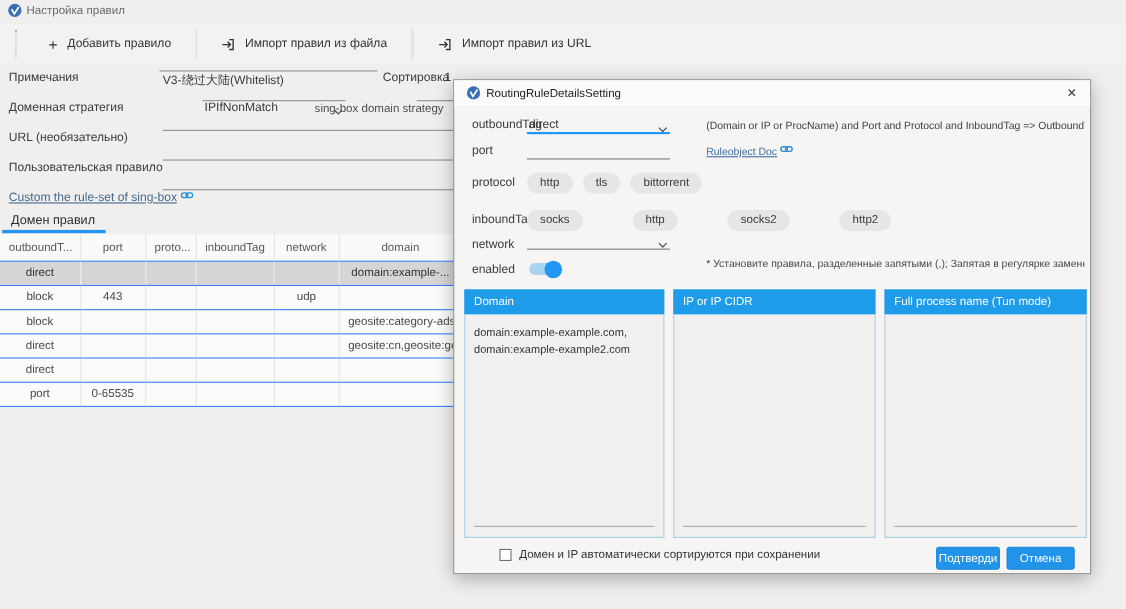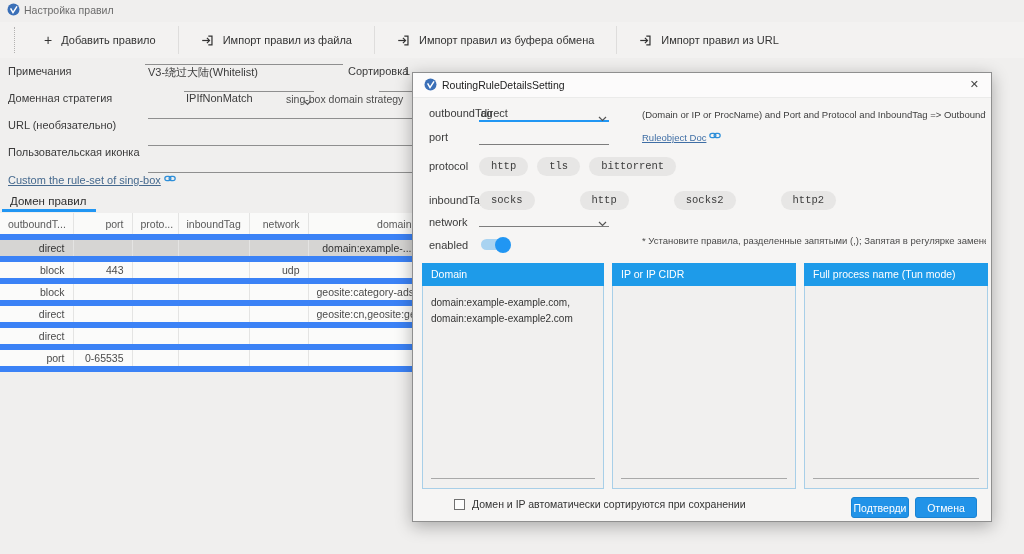--- a/index.html
+++ b/index.html
@@ -29,41 +29,41 @@
   .f-label { left:8px; color:#3b3b3b; }
   .u { border-bottom:1px solid #8f8f8f; }
   .link { text-decoration:underline; color:#45698e; }
   .chain { vertical-align:1px; margin-left:3px; }
 
   
   .tab-label { left:10px; top:195px; font-size:11.5px; color:#2f2f2f; }
   .tab-underline { left:2px; top:209px; width:94px; height:2.5px; background:#2196f3; }
   table { border-collapse:collapse; table-layout:fixed; width:420px; background:#fbfbfa; }
   th,td { height:22px; padding:0 8px; border-right:1px solid #e4e4e3;
-          border-bottom:6px solid #3b82f6; font-weight:normal; text-align:right;
+          border-bottom:1px solid #3b82f6; font-weight:normal; text-align:center;
           white-space:nowrap; overflow:hidden; font-size:10.5px; color:#4a4a4a; }
   th { height:24px; color:#5a5a5a; background:#fafaf9; }
   tr.selected td { background:#d6d5d3; color:#333; }
 
   
   .modal { left:412px; top:72px; width:580px; height:450px; background:#f6f5f4;
            border:1px solid #8f8f8f; box-shadow:0 4px 16px rgba(0,0,0,.30); z-index:10; }
   .m-title { position:absolute; left:0; top:0; right:0; height:25px; background:#fcfbfb;
              border-bottom:1px solid #ebebea; }
   .m-title-text { position:absolute; left:29px; top:6px; font-size:10.5px; color:#222; }
   .m-close { position:absolute; right:12px; top:5px; font-size:11px; color:#444; cursor:default; }
   .m-label { position:absolute; left:16px; color:#3b3b3b; }
   .m-field { position:absolute; left:66px; width:130px; height:15px; }
   .m-field .val { position:absolute; left:2px; top:0; }
   .blue-underline { border-bottom:2px solid #2196f3; }
   .gray-underline { border-bottom:1px solid #7d7d7d; }
   .chev { position:absolute; right:2px; top:5px; }
   .hint { position:absolute; left:229px; width:344px; font-size:9.5px; color:#3d3d3d;
           white-space:nowrap; overflow:hidden; }
-  .pills { position:absolute; left:66px; display:flex; gap:9px;font-family:Liberation Mono, monospace; }
+  .pills { position:absolute; left:66px; display:flex; gap:9px; }
   .pill { background:#e7e6e5; border-radius:10px; padding:3px 12px; font-size:10.5px;
           color:#3c3c3c; line-height:13px; }
   .toggle { position:absolute; left:68px; width:27px; height:11px; border-radius:6px;
             background:#a9d3f1; }
   .toggle .knob { position:absolute; right:-3px; top:-2.5px; width:16px; height:16px;
                   border-radius:50%; background:#2196f3; }
   .panel { position:absolute; top:190px; height:226px; }
   .panel-header { height:23px; background:#1e9be9; color:#fff; font-size:10.5px;
                   line-height:23px; padding-left:9px; }
   .panel-body { position:absolute; left:0; right:0; top:23px; bottom:0;
@@ -103,30 +103,20 @@
     <span class="tb-icon">
       <svg width="13" height="13" viewBox="0 0 16 16" fill="none" stroke="#333" stroke-width="1.5">
           <path d="M9 2.5h4.5v11H9"></path>
           <path d="M1.5 8h8.5"></path>
           <path d="M7.3 4.8 L10.5 8 L7.3 11.2"></path>
         </svg>
     </span>
     <span>Импорт правил из файла</span>
   </div>
   <div class="tb-sep"></div>
-  <div class="tb-btn">
-    <span class="tb-icon">
-      <svg width="13" height="13" viewBox="0 0 16 16" fill="none" stroke="#333" stroke-width="1.5">
-          <path d="M9 2.5h4.5v11H9"></path>
-          <path d="M1.5 8h8.5"></path>
-          <path d="M7.3 4.8 L10.5 8 L7.3 11.2"></path>
-        </svg>
-    </span>
-    <span>Импорт правил из буфера обмена</span>
-  </div>
   <div class="tb-sep"></div>
   <div class="tb-btn">
     <span class="tb-icon">
       <svg width="13" height="13" viewBox="0 0 16 16" fill="none" stroke="#333" stroke-width="1.5">
           <path d="M9 2.5h4.5v11H9"></path>
           <path d="M1.5 8h8.5"></path>
           <path d="M7.3 4.8 L10.5 8 L7.3 11.2"></path>
         </svg>
     </span>
     <span>Импорт правил из URL</span>
@@ -148,21 +138,21 @@
         <path d="M1 1l3.5 3.5L8 1"></path>
       </svg>
   </span>
 </div>
 <span class="abs" style="left:286px; top:93px; font-size:10.5px; color:#4e4e4e;">sing-box domain strategy</span>
 <div class="abs u" style="left:379px; top:91px; width:33px;"></div>
 
 <span class="abs f-label" style="top:119px;">URL (необязательно)</span>
 <div class="abs u" style="left:148px; top:118px; width:264px;"></div>
 
-<span class="abs f-label" style="top:146px;">Пользовательская иконка</span>
+<span class="abs f-label" style="top:146px;">Пользовательская правило</span>
 <div class="abs u" style="left:148px; top:145px; width:264px;"></div>
 
 <span class="abs link" style="left:8px; top:173px;">
   <span>Custom the rule-set of sing-box</span><span class="chain"><svg width="12" height="9" viewBox="0 0 14 10" fill="none" stroke="#2e8fd9" stroke-width="1.5">
         <rect x="1" y="2.5" width="7" height="5" rx="2.5"></rect>
         <rect x="6" y="2.5" width="7" height="5" rx="2.5"></rect>
       </svg></span>
 </span>
 <div class="abs u" style="left:148px; top:172px; width:264px;"></div>
 

